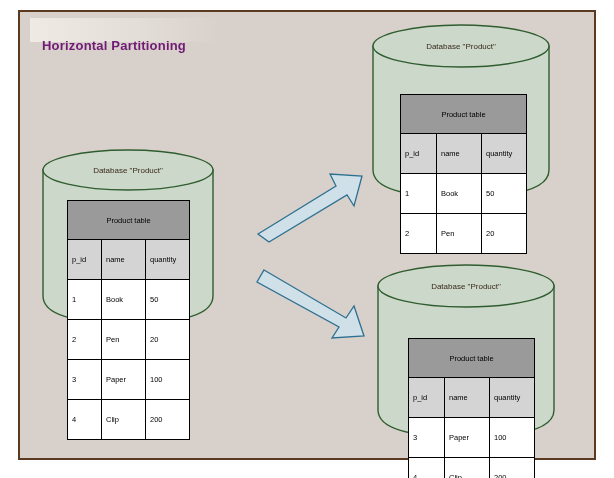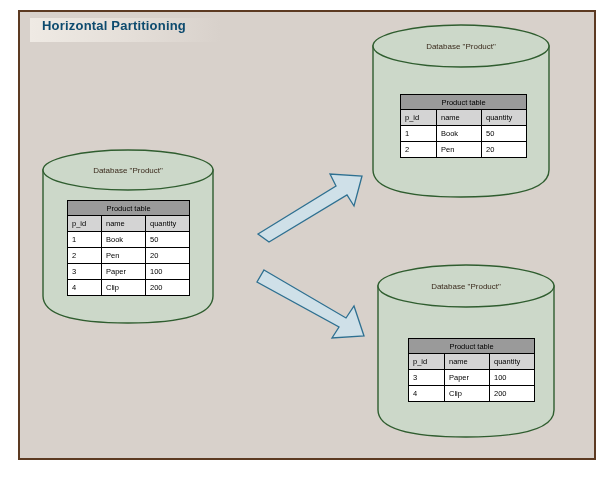--- a/index.html
+++ b/index.html
@@ -32,24 +32,24 @@
     position: absolute;
     left: 10px;
     top: 6px;
     width: 190px;
     height: 24px;
     background: linear-gradient(to right, #efeae4 0%, #e4ded8 55%, #d8d1cb 100%);
   }
   #title-text {
     position: absolute;
     left: 22px;
-    top: 6px;
+    top: 26px;
     font-size: 13px;
     font-weight: bold;
-    color: #0c4a6e;
+    color: #701a75;
     letter-spacing: 0.2px;
     white-space: nowrap;
   }
 
   
   .cylinder {
     position: absolute;
   }
   .cyl-svg {
     position: absolute;
@@ -71,21 +71,21 @@
   .db-table {
     position: absolute;
     border-collapse: collapse;
     table-layout: fixed;
     font-size: 7.5px;
     color: #000;
     background: #ffffff;
   }
   .db-table td {
     border: 1px solid #000000;
-    padding: 0 4px;
+    padding: 12px 4px;
     height: 15px;
     overflow: hidden;
     white-space: nowrap;
   }
   .db-table .t-title {
     background: #9a9a9a;
     text-align: center;
     font-size: 7.5px;
     height: 14px;
   }

